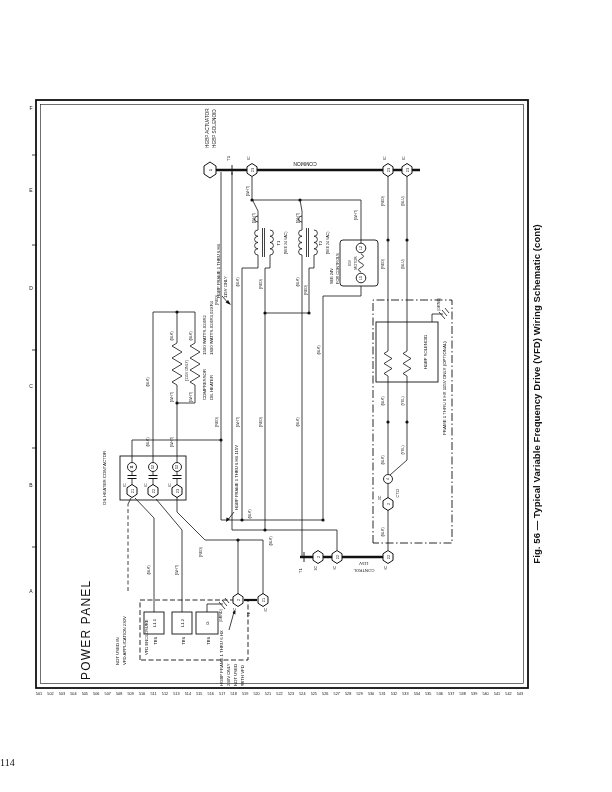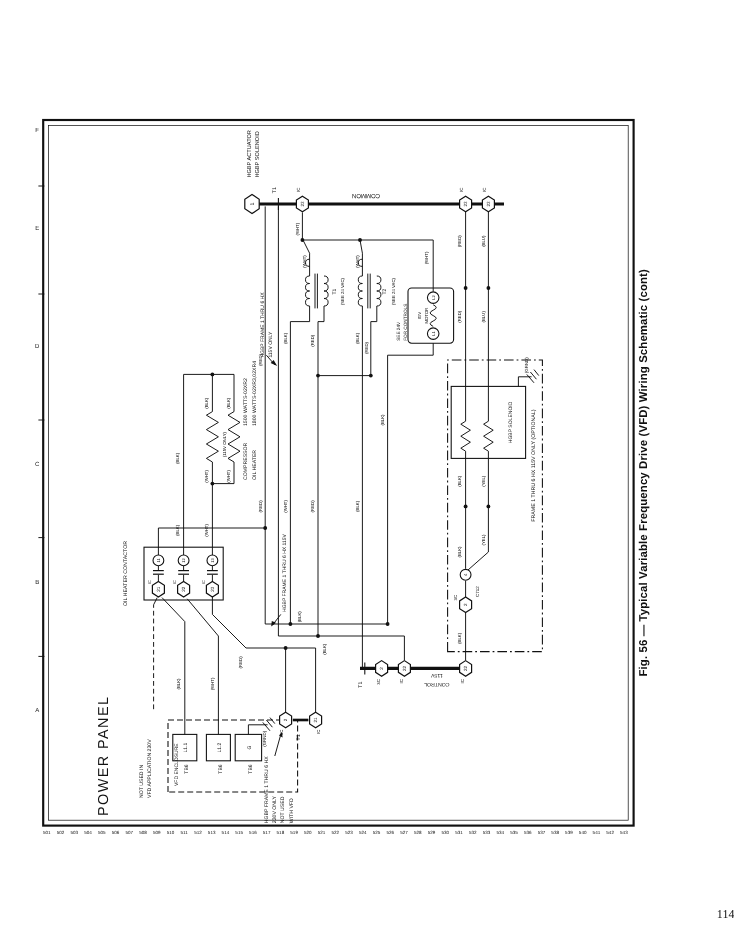--- a/index.html
+++ b/index.html
@@ -3,21 +3,21 @@
 <meta charset="utf-8">
 <style>
   html,body { margin:0; padding:0; background:#e8e8e8; }
   .page { position:relative; width:612px; height:792px; background:#ffffff; margin:0 auto;
           font-family:"Liberation Sans", sans-serif; overflow:hidden; }
   .rot { position:absolute; left:0; top:0; width:588px; height:492px;
          transform-origin:0 0; transform:translate(36px,688px) rotate(-90deg); }
   .rot svg { position:absolute; left:0; top:0; overflow:visible; }
   .caption { position:absolute; left:0; top:495px; width:588px; text-align:center;
              font-size:9.5px; font-weight:bold; color:#111; letter-spacing:0.1px; }
-  .pagenum { position:absolute; left:0; right:0; top:757px; text-align:right;
+  .pagenum { position:absolute; left:0; right:0; top:757px; text-align:left;
              font-size:10px; color:#111; font-family:"Liberation Serif", serif; }
   text { fill:#111; font-family:"Liberation Sans", sans-serif; }
 </style>
 </head>
 <body>
 
 <div class="page">
   <div class="rot">
     <svg id="schem" width="588" height="492" viewBox="0 0 588 492">
         <rect x="0" y="0" width="588" height="492" fill="none" stroke="#111" stroke-width="1.8"></rect>

